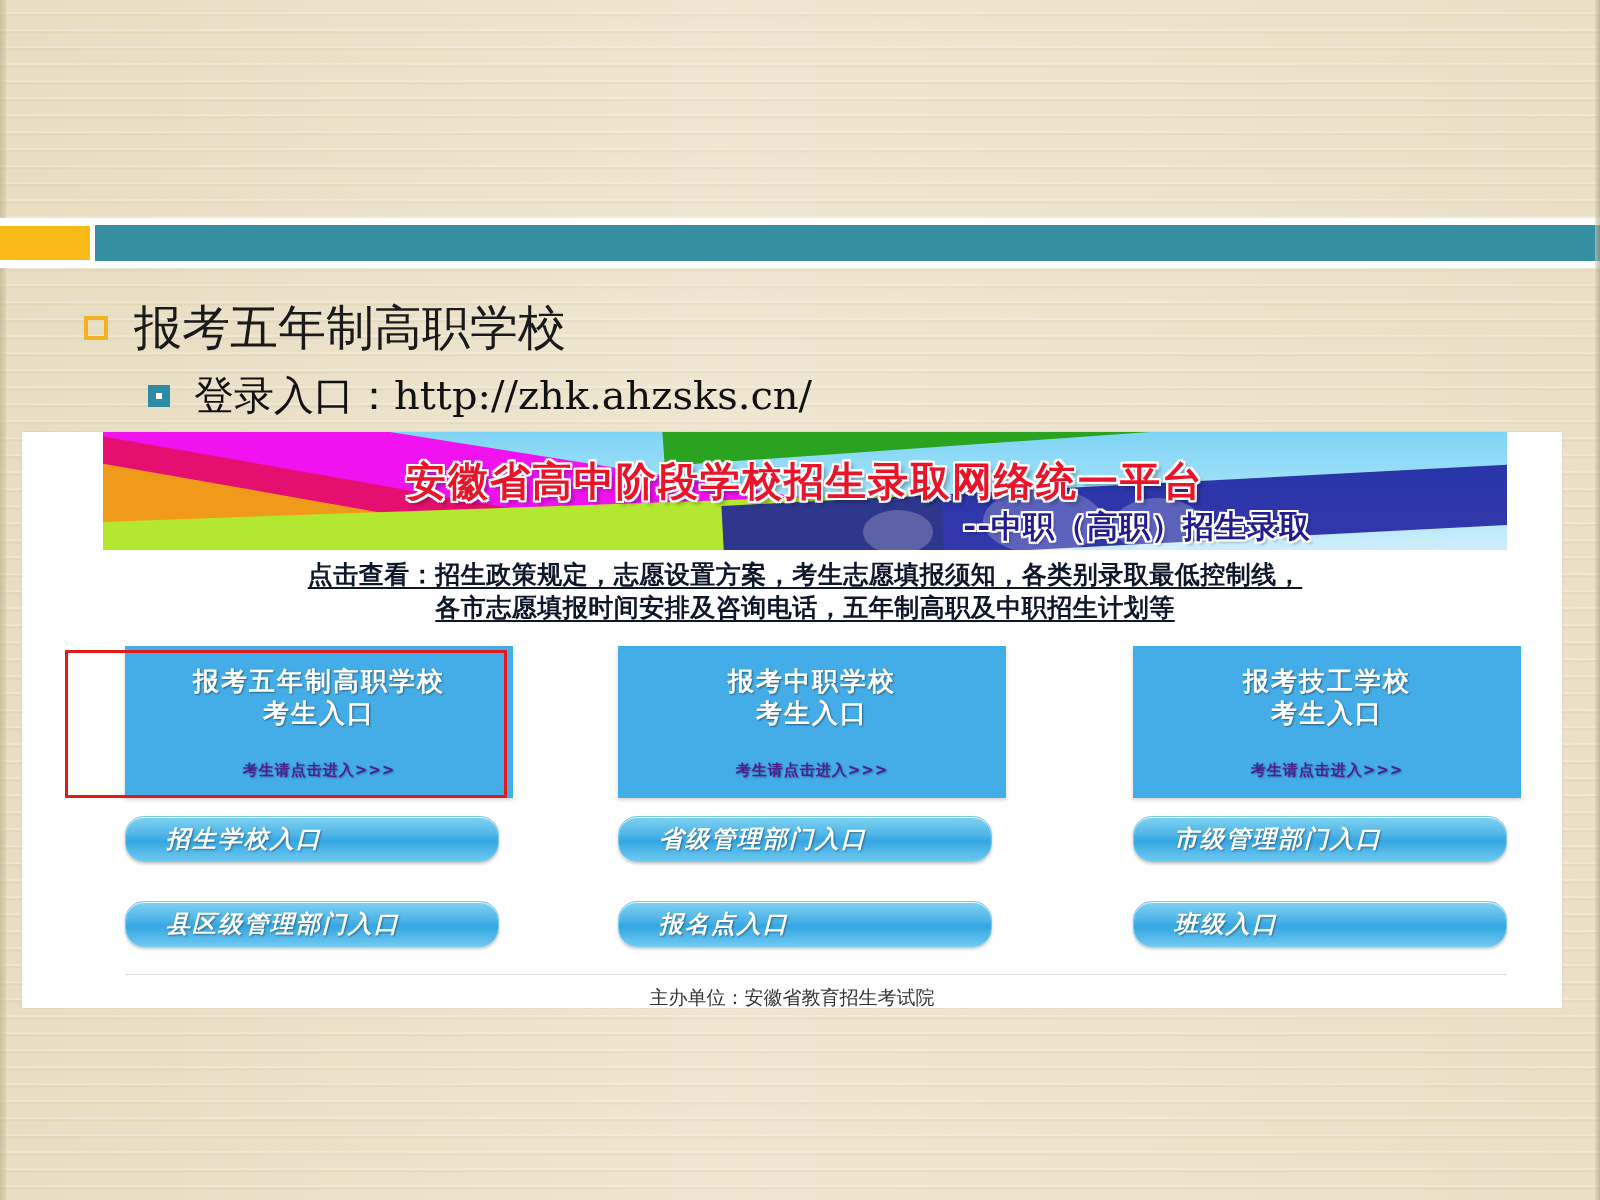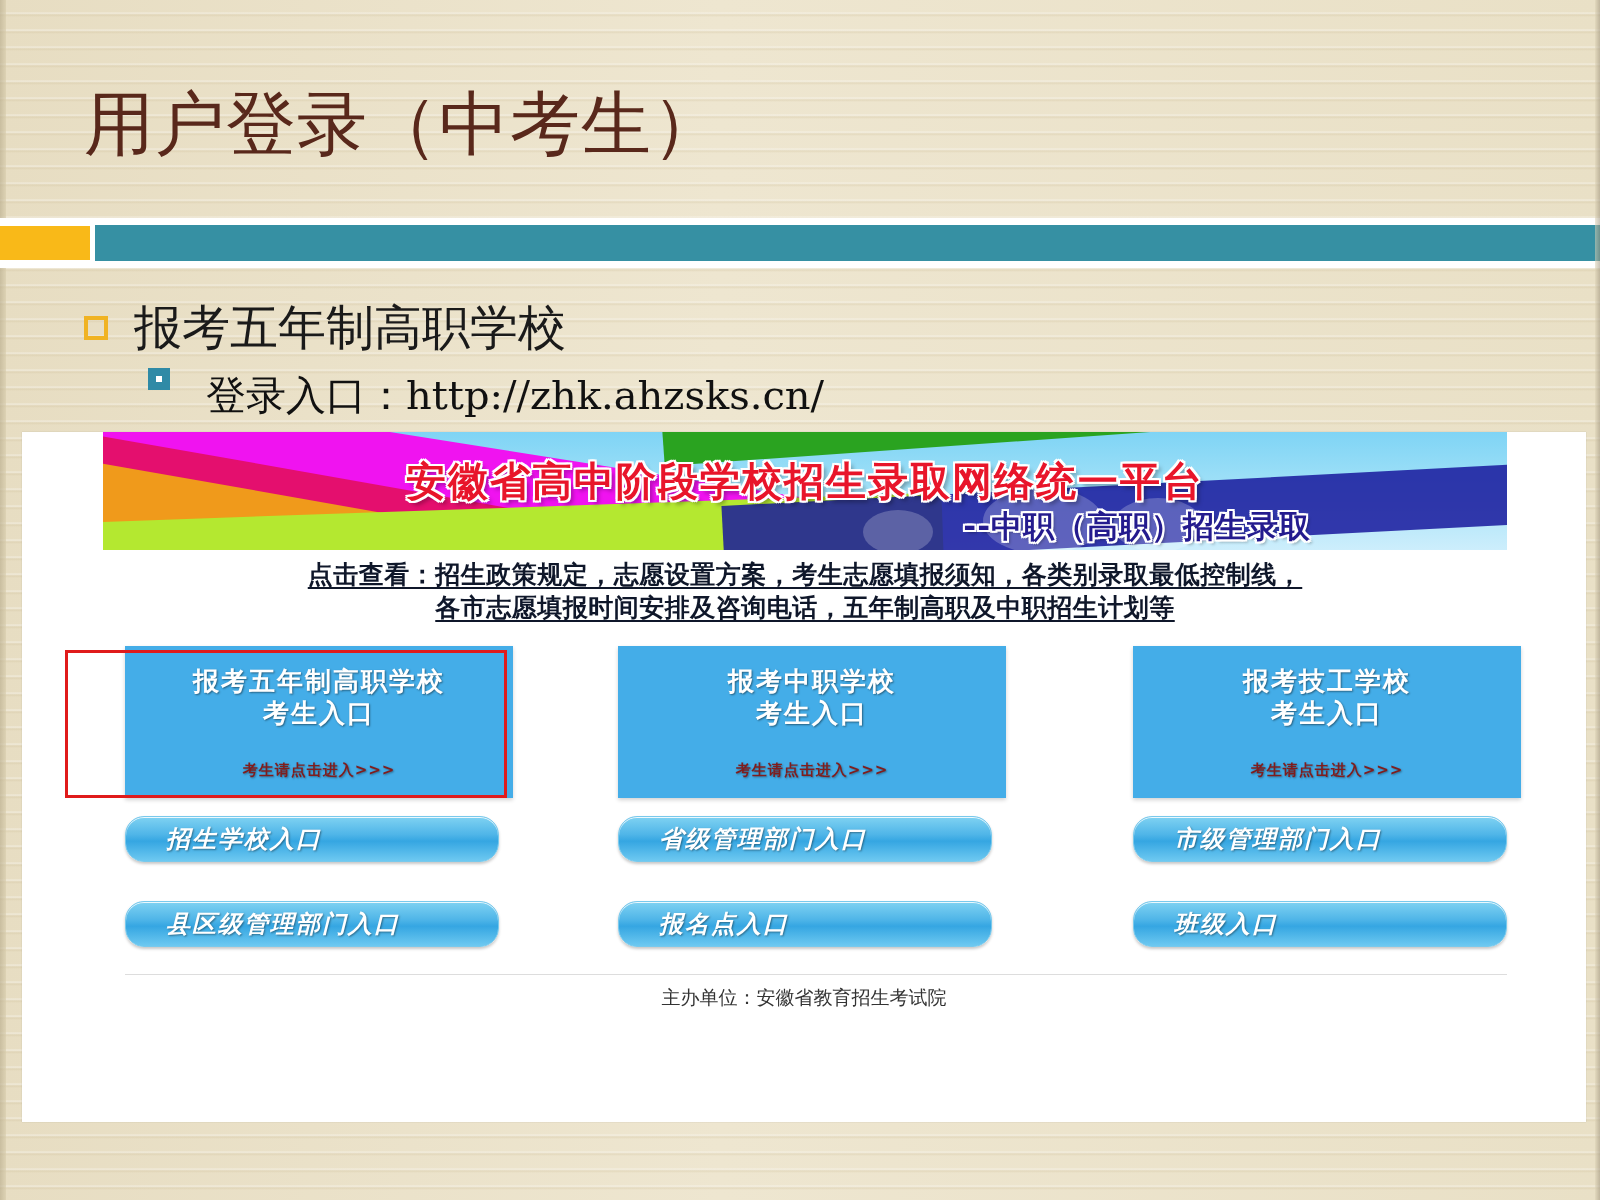--- a/index.html
+++ b/index.html
@@ -55,38 +55,37 @@
     position:absolute;left:84px;top:296px;display:flex;align-items:center;gap:26px;
   }
   .sq-hollow{
     width:24px;height:24px;border:4px solid #f0b323;background:transparent;box-sizing:border-box;
   }
   .bullet1 .txt{
     font-family:"DejaVu Serif","Liberation Serif",serif;
     font-size:48px;color:#1a1a1a;white-space:nowrap;
   }
   .bullet2{
-    position:absolute;left:148px;top:368px;display:flex;align-items:flex-start;gap:36px;
+    position:absolute;left:148px;top:368px;display:flex;align-items:center;gap:24px;
   }
   .sq-teal{
     width:22px;height:22px;background:#2f8aa6;border:4px solid #2f8aa6;box-sizing:border-box;
     position:relative;
   }
   .sq-teal::after{content:"";position:absolute;left:4px;top:4px;right:4px;bottom:4px;background:#ffffff;}
   .bullet2 .txt{
     font-family:"DejaVu Serif","Liberation Serif",serif;
     font-size:40px;color:#111;white-space:nowrap;
   }
 
   
   .panel{
-    position:absolute;left:22px;top:432px;width:1540px;height:690px;
+    position:absolute;left:22px;top:432px;width:1540px;height:576px;
     background:#ffffff;box-shadow:0 0 1px rgba(0,0,0,.2);
     overflow:hidden;
-    padding-left:24px;
   }
 
   
   .banner{
     position:absolute;left:81px;top:0px;width:1404px;height:118px;
     overflow:hidden;
     background:linear-gradient(to bottom,#7fd4f5 0%,#a7e3f8 55%,#cdeefc 100%);
   }
   .band{position:absolute;transform-origin:left center;}
   .b-magenta{left:-120px;top:-64px;width:900px;height:70px;background:#f013f0;transform:rotate(9deg);}
@@ -140,21 +139,21 @@
   .card.c3{left:1030px;}
   .card .big{
     font-family:"DejaVu Sans","Liberation Sans",sans-serif;
     font-weight:bold;font-size:26px;color:#ffffff;line-height:32px;text-align:center;
     letter-spacing:2px;
     text-shadow:1px 1px 2px rgba(0,0,0,.45);
   }
   .card .small{
     margin-top:32px;
     font-family:"DejaVu Sans","Liberation Sans",sans-serif;
-    font-weight:bold;font-size:15px;color:#7f1d1d;letter-spacing:1px;
+    font-weight:bold;font-size:15px;color:#4c1d95;letter-spacing:1px;
     text-shadow:1px 1px 2px rgba(0,0,0,.35);
   }
   .highlight-box{
     position:absolute;left:43px;top:218px;width:442px;height:148px;
     border:3px solid #e01b1b;box-sizing:border-box;pointer-events:none;
   }
 
   
   .btn{
     position:absolute;width:372px;height:44px;border-radius:19px;
@@ -183,21 +182,20 @@
     position:absolute;left:0;right:0;top:552px;text-align:center;
     font-family:"DejaVu Sans","Liberation Sans",sans-serif;
     font-size:19px;color:#333333;line-height:26px;
   }
 </style>
 </head>
 <body>
 
 <div id="slide">
 
-  <div class="title">用户登录（中考生）</div>
 
   <div class="divider-strip"></div>
   <div class="bar-orange"></div>
   <div class="bar-teal"></div>
 
   <div class="bullet1">
     <span class="sq-hollow"></span>
     <span class="txt">报考五年制高职学校</span>
   </div>
 

